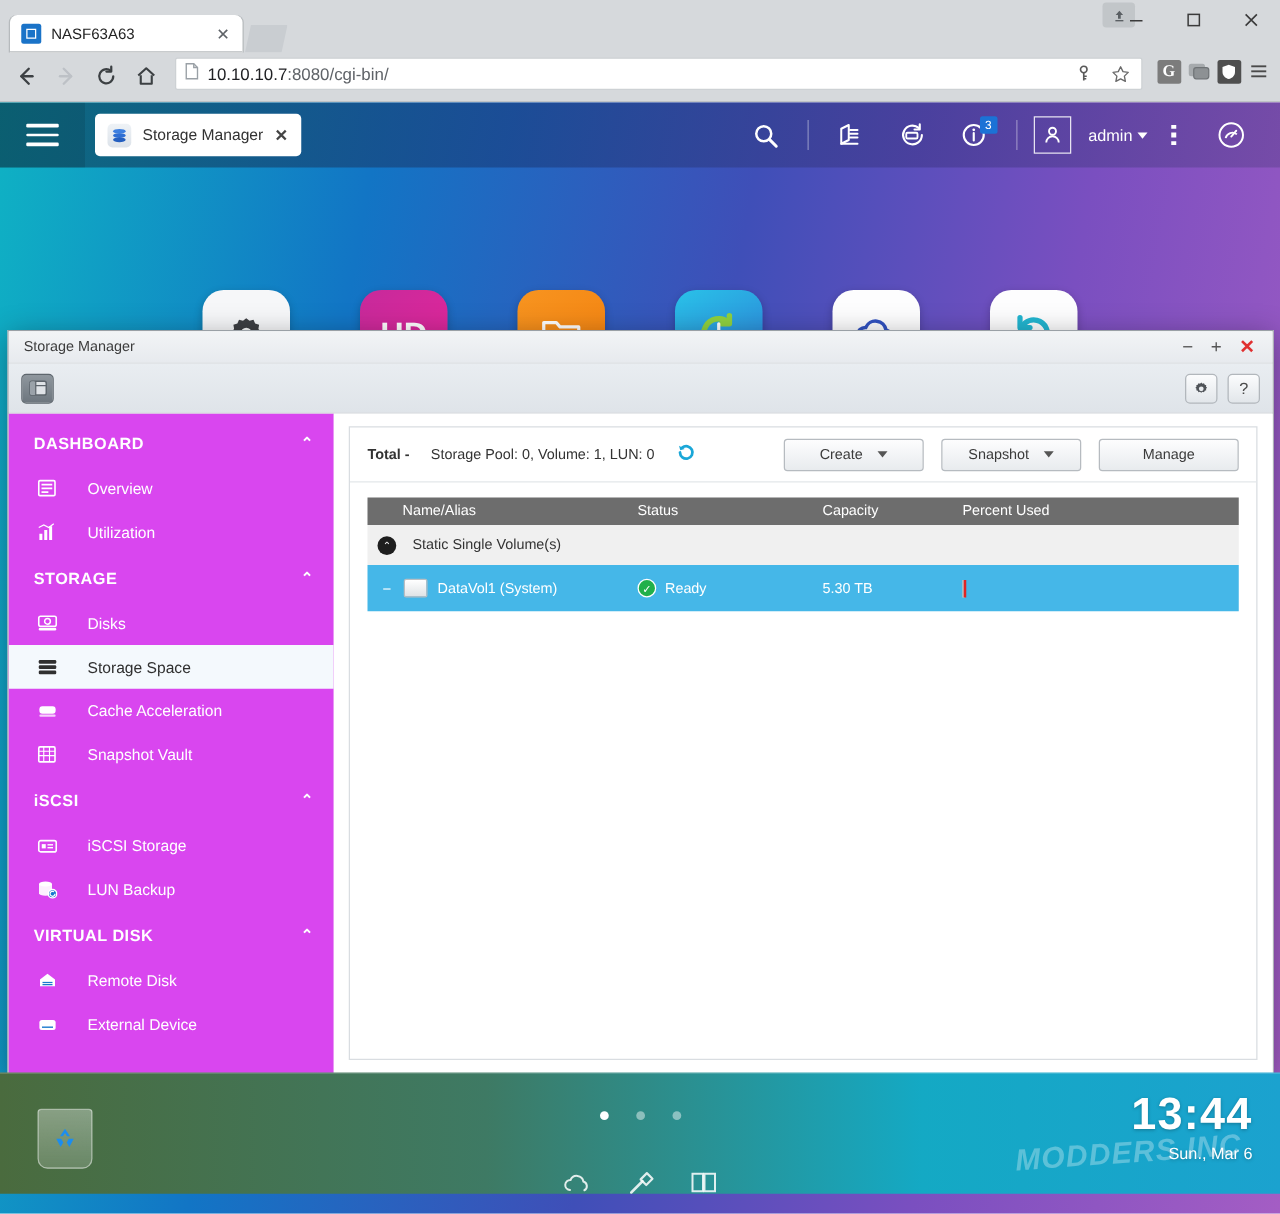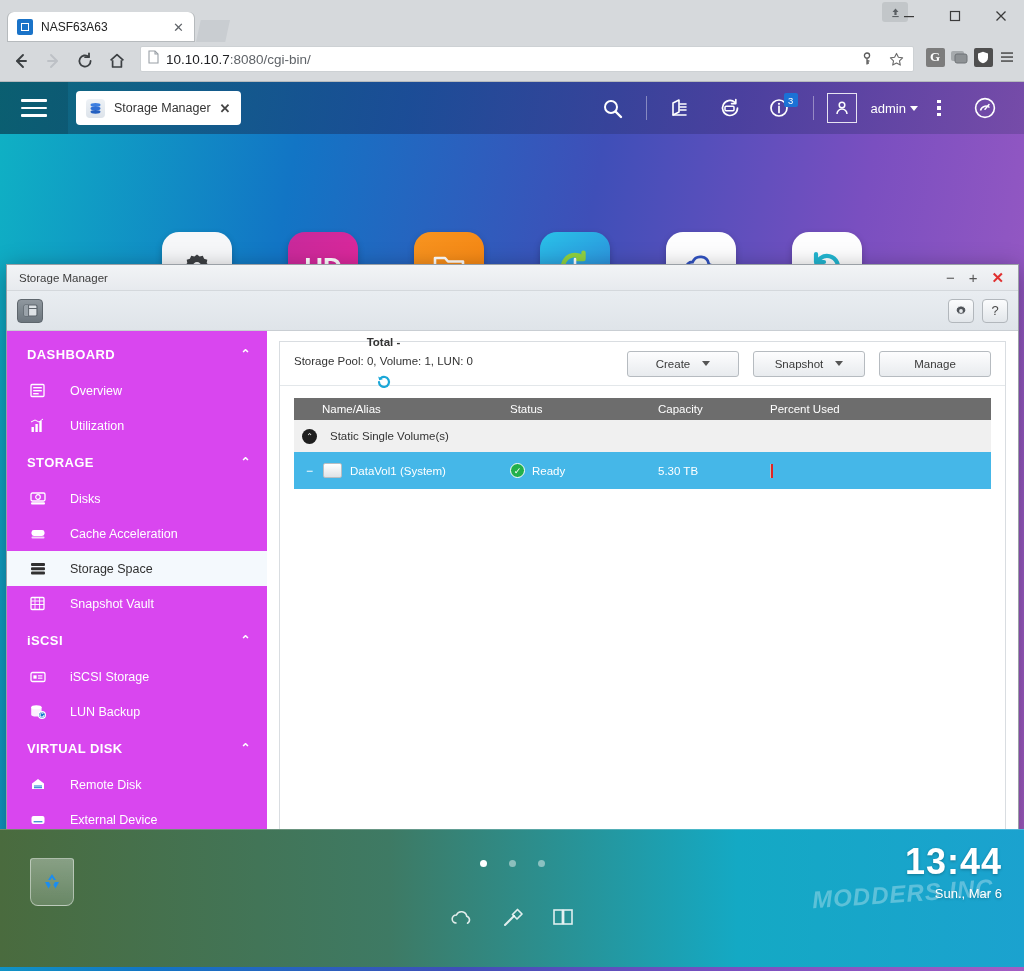--- a/index.html
+++ b/index.html
@@ -204,21 +204,21 @@
   
   .content { flex: 1; background: #fff; padding: 10px 12px 12px 12px; min-width: 0; }
   .content-inner {
     width: 100%; height: 100%; border: 1px solid #d9dde1; background: #fff;
     display: flex; flex-direction: column;
   }
   .c-toolbar {
     height: 44px; display: flex; align-items: center;
     padding: 0 14px; border-bottom: 1px solid #e3e7ea;
   }
-  .total-text { font-size: 11.5px; color: #333; display: flex; align-items: center; gap: 7px; flex-direction: column; }
+  .total-text { font-size: 11.5px; color: #333; display: flex; align-items: center; gap: 17px; }
   .total-text b { font-weight: bold; }
   .c-buttons { margin-left: auto; display: flex; gap: 14px; }
   .ui-btn {
     min-width: 112px; height: 26px; border: 1px solid #b6bbc0; border-radius: 3px;
     background: linear-gradient(#fdfdfe, #e8ebee);
     font-size: 11.5px; color: #3a3a3a;
     display: flex; align-items: center; justify-content: center; gap: 12px;
   }
   .ui-btn .cd { width: 0; height: 0; border-left: 4px solid transparent; border-right: 4px solid transparent; border-top: 5px solid #555; }
 
@@ -253,21 +253,21 @@
   .usage-bar {
     width: 140px; height: 12px; background: #c9cdd0; border: 1px solid #b7bbbe;
     position: relative;
   }
   .usage-marker {
     position: absolute; top: -1px; bottom: -1px; width: 2px; background: #e02424;
   }
 
   
   .dock {
-    position: absolute; bottom: 4px; left: 0; width: 1024px; height: 138px;
+    position: absolute; bottom: 16px; left: 0; width: 1024px; height: 97px;
     background: linear-gradient(90deg, #4a6b3e 0%, #3e7a64 38%, #14a9c4 72%, #1ba2cf 100%);
     border-top: 1px solid rgba(255,255,255,.22);
   }
   .trash {
     position: absolute; left: 30px; top: 28px; width: 44px; height: 48px;
     background: linear-gradient(rgba(255,255,255,.35), rgba(255,255,255,.18));
     border-radius: 3px 3px 8px 8px;
     display: flex; align-items: center; justify-content: center;
     border: 1px solid rgba(255,255,255,.45);
   }
@@ -590,38 +590,38 @@
           <div class="nav-item">
             <span class="nav-ico">
               <svg width="16" height="15" viewBox="0 0 16 15">
                   <rect x="1" y="2" width="14" height="8" rx="1.4" fill="none" stroke="#fff" stroke-width="1.3"></rect>
                   <circle cx="8" cy="6" r="2.3" fill="none" stroke="#fff" stroke-width="1.2"></circle>
                   <rect x="1" y="11.2" width="14" height="2.2" rx="1" fill="#fff"></rect>
                 </svg>
             </span>
             <span>Disks</span>
           </div>
-          <div class="nav-item">
-            <span class="nav-ico">
-              <svg width="16" height="15" viewBox="0 0 16 15">
-                  <rect x="1.5" y="4" width="13" height="6" rx="2.4" fill="#fff"></rect>
-                  <rect x="1.5" y="10.6" width="13" height="1.8" rx=".9" fill="#fff" opacity=".75"></rect>
-                </svg>
-            </span>
-            <span>Cache Acceleration</span>
-          </div>
           <div class="nav-item active">
             <span class="nav-ico">
               <svg width="16" height="15" viewBox="0 0 16 15">
                   <rect x="1" y="2" width="14" height="3" rx="1" fill="#303030"></rect>
                   <rect x="1" y="6.2" width="14" height="3" rx="1" fill="#303030"></rect>
                   <rect x="1" y="10.4" width="14" height="3" rx="1" fill="#303030"></rect>
                 </svg>
             </span>
             <span>Storage Space</span>
+          </div>
+          <div class="nav-item">
+            <span class="nav-ico">
+              <svg width="16" height="15" viewBox="0 0 16 15">
+                  <rect x="1.5" y="4" width="13" height="6" rx="2.4" fill="#fff"></rect>
+                  <rect x="1.5" y="10.6" width="13" height="1.8" rx=".9" fill="#fff" opacity=".75"></rect>
+                </svg>
+            </span>
+            <span>Cache Acceleration</span>
           </div>
           <div class="nav-item">
             <span class="nav-ico">
               <svg width="15" height="15" viewBox="0 0 15 15">
                   <rect x="1" y="1.5" width="13" height="12" rx="1" fill="none" stroke="#fff" stroke-width="1.3"></rect>
                   <path d="M1 5 H14 M1 8.5 H14 M5 1.5 V13.5 M9.6 1.5 V13.5" stroke="#fff" stroke-width=".9"></path>
                 </svg>
             </span>
             <span>Snapshot Vault</span>
           </div>

